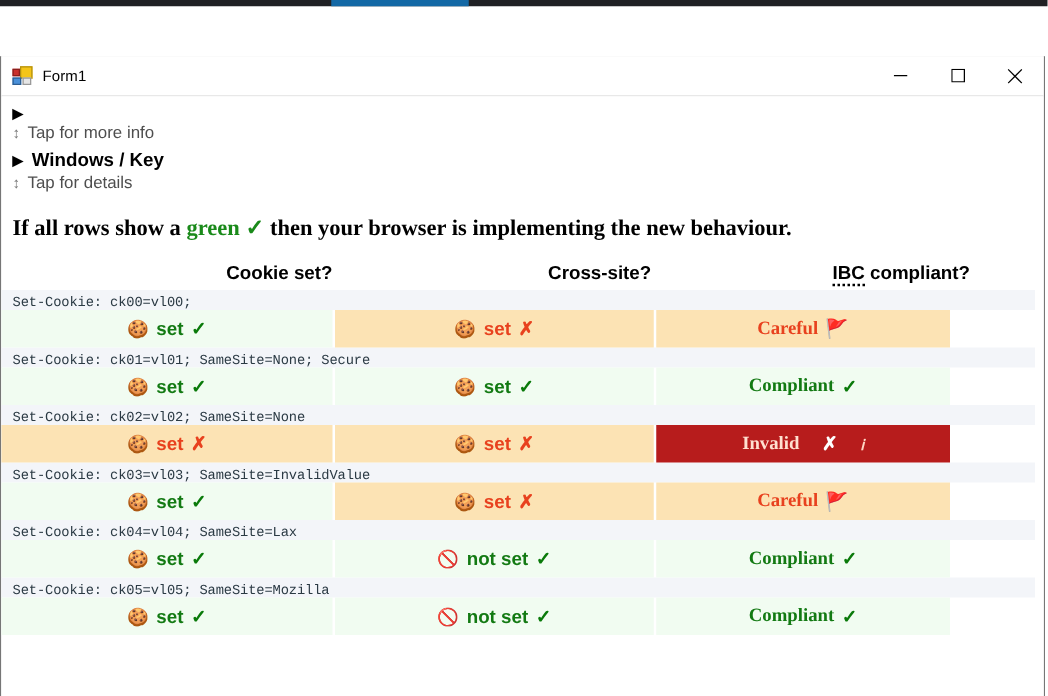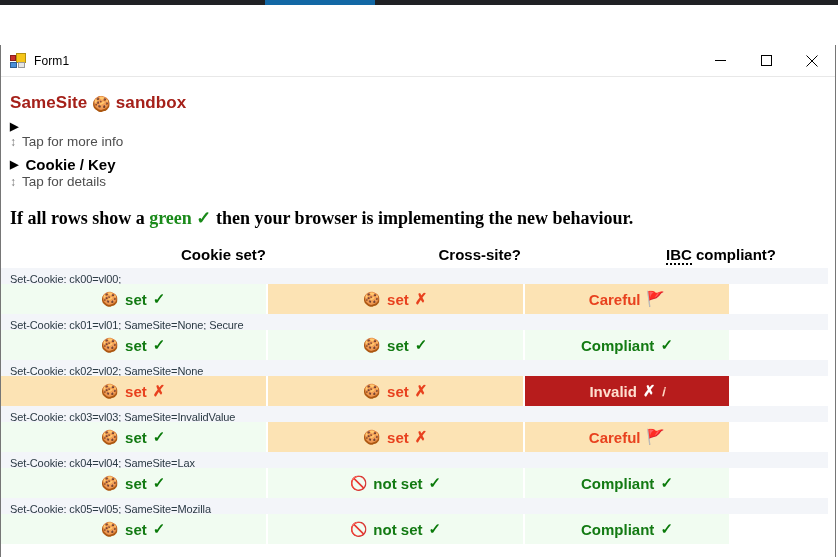--- a/index.html
+++ b/index.html
@@ -137,21 +137,21 @@
   .ch-1 { width: 265px; }
   .ch-2 { width: 255px; }
   .ch-3 { width: 255px; }
   .abbr-dotted {
     border-bottom: 2px dotted #000;
     padding-bottom: 0px;
   }
 
   .setcookie-row {
     background: #f3f5f9;
-    font-family: Liberation Sans, sans-serif;
+    font-family: Liberation Mono, monospace;
     font-size: 11px;
     color: #2b3a44;
     padding: 3px 0 3px 9px;
     height: 16px;
     line-height: 16px;
     width: 827px;
     box-sizing: border-box;
     letter-spacing: -0.1px;
   }
 
@@ -160,25 +160,25 @@
     height: 30px;
     align-items: stretch;
   }
   .cell {
     display: flex; align-items: center; justify-content: center;
     font-size: 15px; font-weight: bold;
     box-sizing: border-box;
   }
   .cell-1 { width: 265px; }
   .cell-2 { width: 255px; }
-  .cell-3 { width: 204px; }
+  .cell-3 { width: 235px; font-family: Liberation Serif, serif; }
 
   .bg-green  { background: #f1fcf1; }
   .bg-orange { background: #fce3b4; }
-  .bg-red    { background: #b71c1c; }
+  .bg-red    { background: #b71c1c; gap: 12px; }
 
   .txt-green { color: #137a13; }
   .txt-red   { color: #e8411e; }
   .txt-white { color: #ffe0d0; }
 
   .cell .ic { margin-right: 6px; font-size: 14px; line-height: 1; }
   .cell .mark { margin-left: 6px; font-weight: bold; }
 
   .mark-tick { color: #0a7a0a; }
   .mark-x    { color: #e8411e; }
@@ -221,37 +221,32 @@
         <svg width="12" height="12" viewBox="0 0 12 12">
             <line x1="0.5" y1="0.5" x2="11.5" y2="11.5" stroke="#000" stroke-width="1"></line>
             <line x1="11.5" y1="0.5" x2="0.5" y2="11.5" stroke="#000" stroke-width="1"></line>
           </svg>
       </div>
     </div>
   </div>
 
   <div id="content">
 
-    <div id="brand-line">
-      <span>SameSite</span>
-      <span class="cookie">🍪</span>
-      <span>sandbox</span>
-    </div>
 
     <div class="disclosure">
       <span class="tri">▶</span>
     </div>
     <div class="taphint">
       <span class="updown">↕</span>
       <span>Tap for more info</span>
     </div>
 
     <div class="disclosure">
       <span class="tri">▶</span>
-      <span>Cookie / Key</span>
+      <span>Windows / Key</span>
     </div>
     <div class="taphint">
       <span class="updown">↕</span>
       <span>Tap for details</span>
     </div>
 
     <div id="green-sentence">
       <span>If all rows show a </span><span class="green">green</span> <span class="tick">✓</span><span> then your browser is implementing the new behaviour.</span>
     </div>
 

